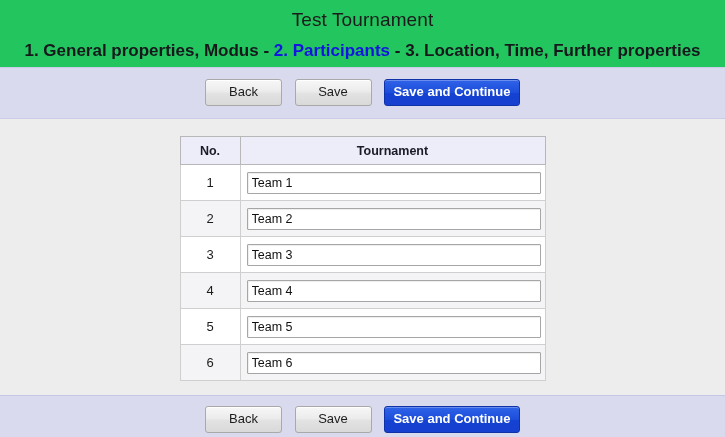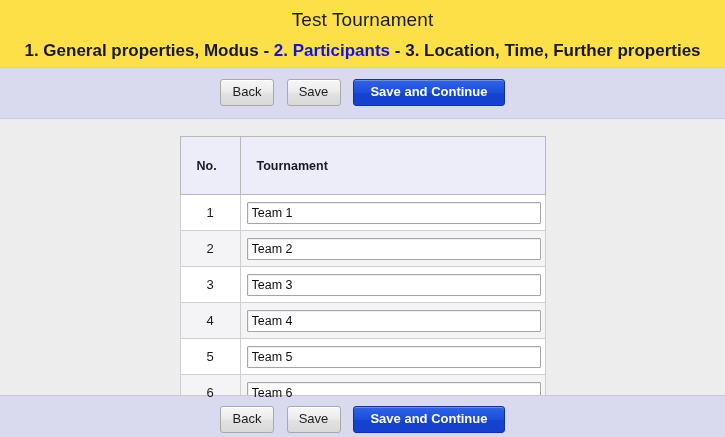--- a/index.html
+++ b/index.html
@@ -16,21 +16,21 @@
   }
   .page {
     position: relative;
     width: 725px;
     height: 437px;
     box-sizing: border-box;
   }
 
   
   .header-band {
-    background: #fde047;
+    background: #22c55e;
     padding-top: 9px;
     padding-bottom: 8px;
     text-align: center;
     border-bottom: 1px solid #c9cbe8;
   }
   .page-title {
     font-size: 19px;
     font-weight: 400;
     color: #1b1b1b;
     letter-spacing: 0.1px;
@@ -72,29 +72,29 @@
     line-height: 14px;
     padding: 5px 0 6px 0;
     margin: 0 4px;
     border-radius: 3px;
     cursor: pointer;
     text-align: center;
     box-sizing: border-box;
     user-select: none;
   }
   .btn-secondary {
-    width: 54px;
+    width: 77px;
     color: #1d1d1d;
     font-weight: normal;
     border: 1px solid #a9a9a9;
     background: linear-gradient(to bottom, #f7f7f7 0%, #ececec 45%, #e2e2e2 55%, #d9d9d9 100%);
     box-shadow: inset 0 1px 0 #ffffff;
   }
   .btn-primary {
-    width: 152px;
+    width: 136px;
     color: #ffffff;
     font-weight: bold;
     border: 1px solid #1032a8;
     background: linear-gradient(to bottom, #2f63e8 0%, #1c4ddb 50%, #1442d2 51%, #1740cf 100%);
     box-shadow: inset 0 1px 0 rgba(255,255,255,0.28);
   }
 
   
   .content {
     background: #ededed;
@@ -113,22 +113,22 @@
     background: #ffffff;
     table-layout: fixed;
   }
   table.participants th {
     background: #edecf9;
     border: 1px solid #b8b8b8;
     font-size: 12.5px;
     font-weight: bold;
     color: #1b1b26;
     height: 25px;
-    padding: 16px;
-    text-align: left;
+    padding: 1px;
+    text-align: center;
   }
   table.participants td {
     border: 1px solid #cfcfcf;
     padding: 0;
     height: 35px;
   }
   table.participants tr.odd td {
     background: #ffffff;
   }
   table.participants tr.even td {

